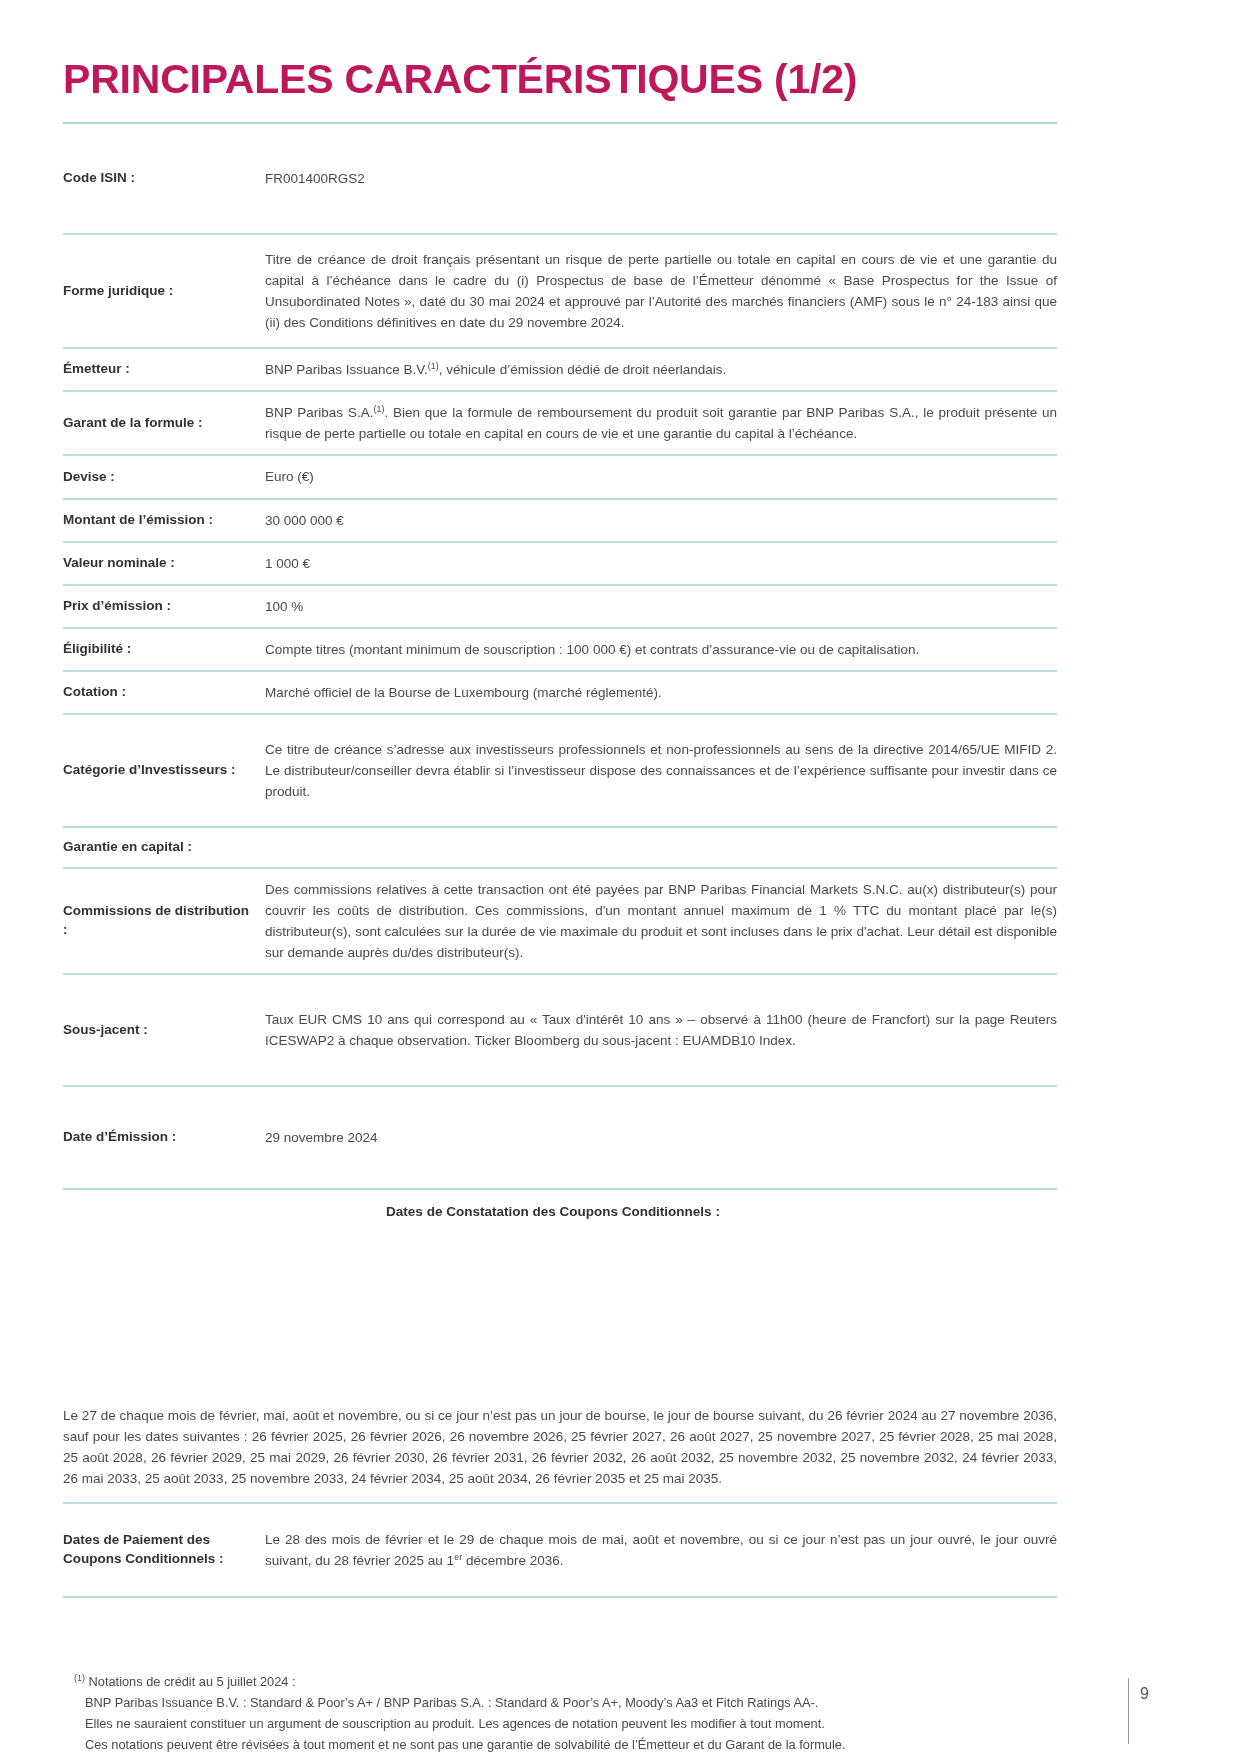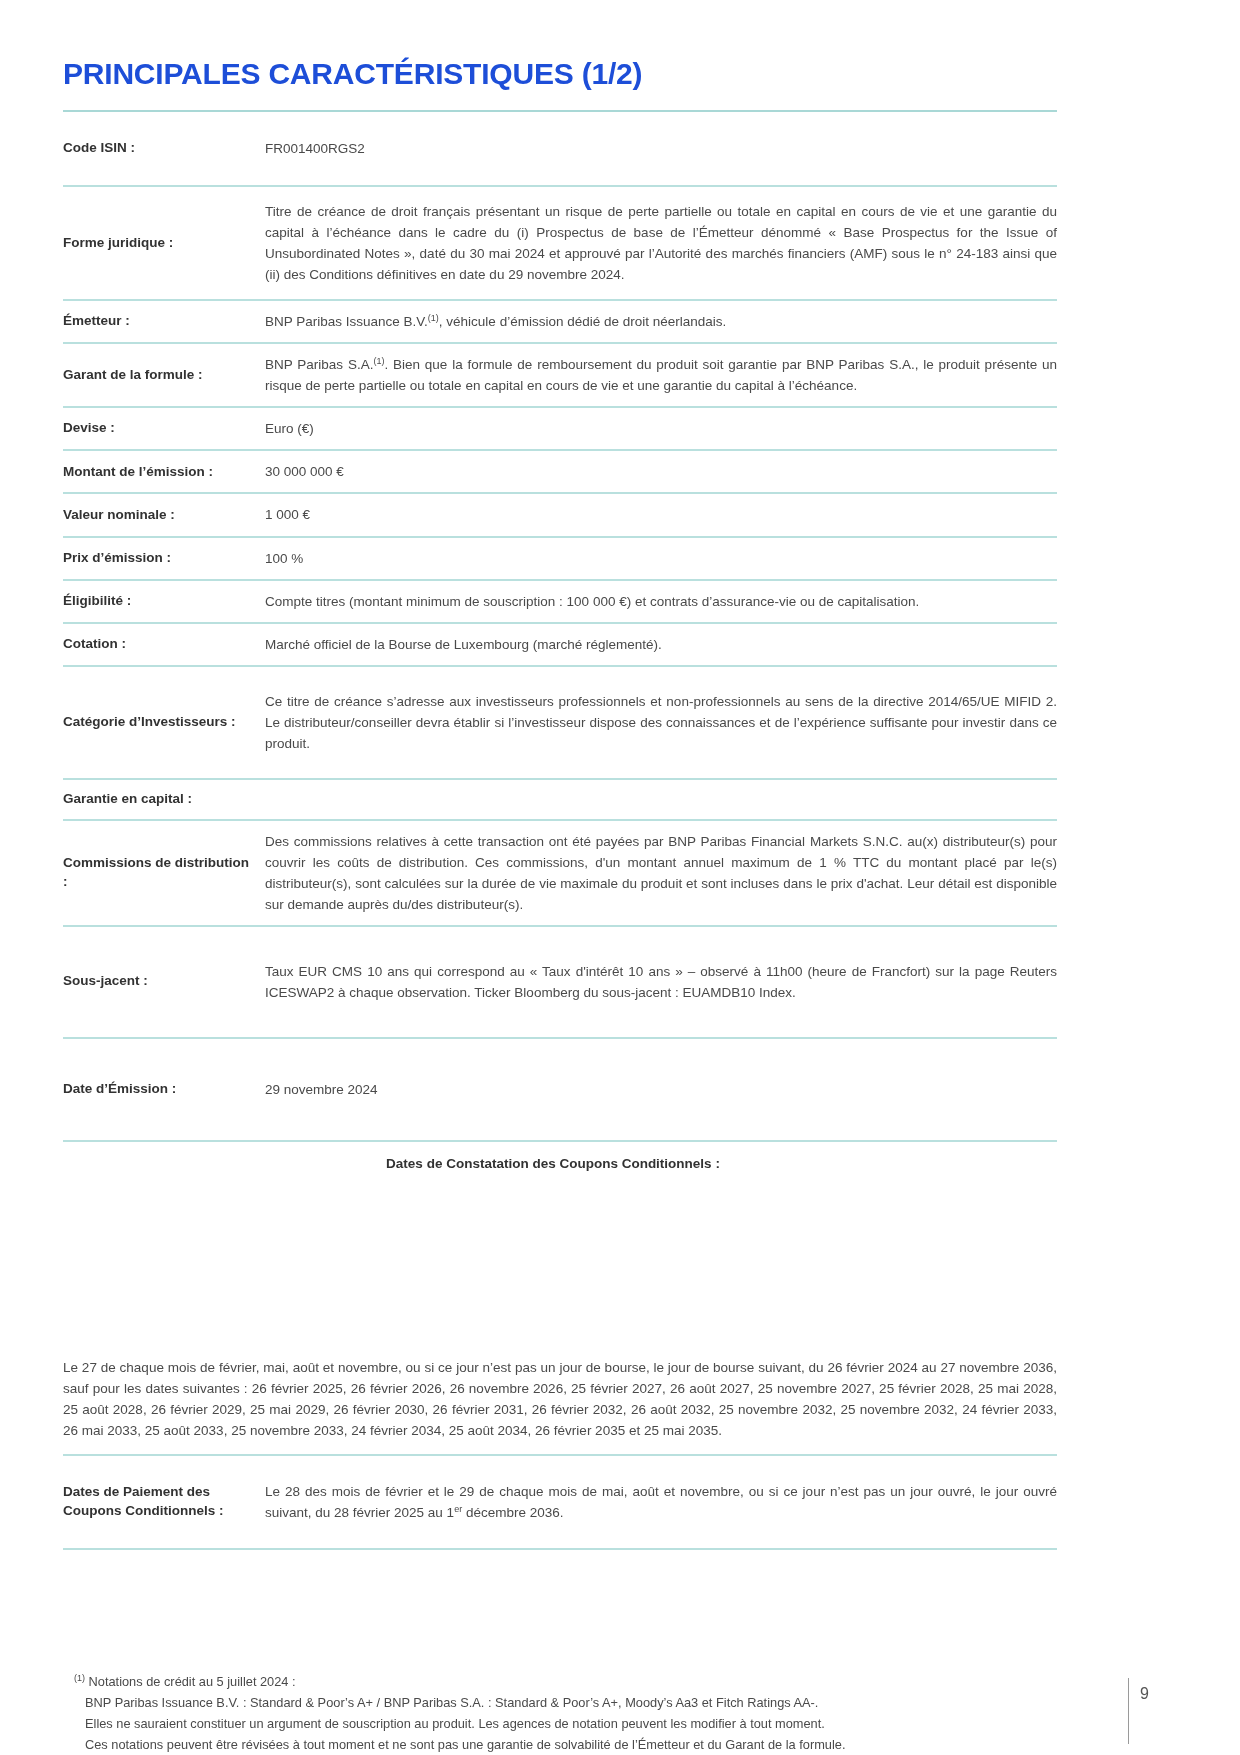--- a/index.html
+++ b/index.html
@@ -7,36 +7,36 @@
   body {
     background: #ffffff;
     font-family: "Liberation Sans", sans-serif;
     color: #4a4a4a;
     position: relative;
     overflow: hidden;
   }
   .page { position: absolute; inset: 0; padding: 57px 183px 0 63px; }
 
   .title {
-    font-size: 30px;
+    font-size: 41px;
     font-weight: bold;
-    color: #1d4ed8;
+    color: #be185d;
     letter-spacing: -0.2px;
     line-height: 1.1;
   }
   .title-rule { height: 2px; background: #a9d8d6; margin-top: 20px; }
 
   
   .row {
     display: flex;
     align-items: center;
     border-bottom: 2px solid #b9e0de;
     padding: 10px 0;
   }
-  .row:nth-child(1)  { padding: 26px 0; }
+  .row:nth-child(1)  { padding: 44px 0; }
   .row:nth-child(2)  { padding: 14px 0; }
   .row:nth-child(11) { padding: 24px 0; }
   .row:nth-child(14) { padding: 34px 0; }
   .row:nth-child(15) { padding: 40px 0; }
   .row:nth-child(16) { padding: 13px 0; flex-direction: column; }
   .row:nth-child(17) { padding: 25px 0; }
   .row:nth-child(18) { padding: 28px 0; margin-left: 46px; }
 
   .label {
     flex: 0 0 202px;

